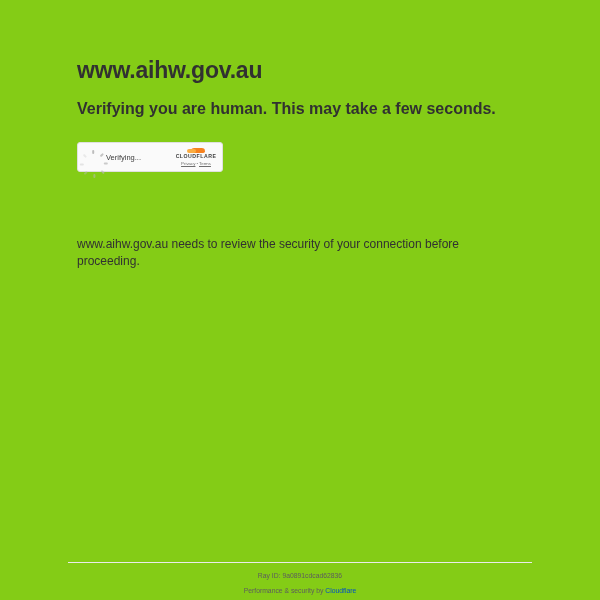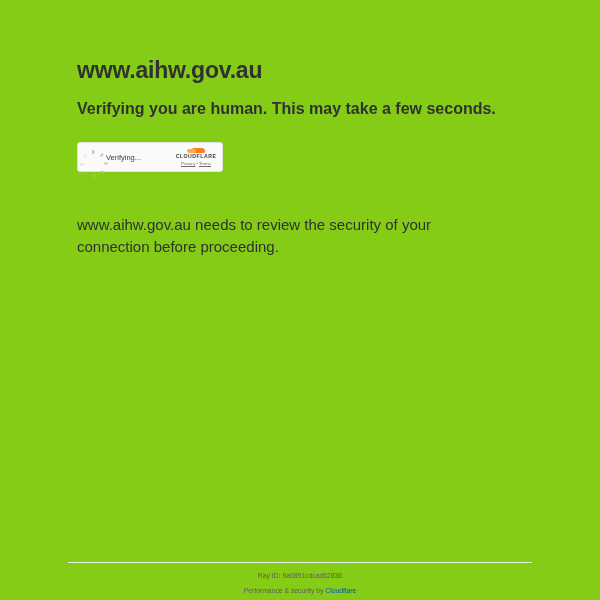--- a/index.html
+++ b/index.html
@@ -136,22 +136,22 @@
     white-space: nowrap;
   }
   .cf-links a {
     color: #6e6e6e;
     text-decoration: underline;
   }
   .cf-links .sep {
     padding: 0 1px;
   }
   .body-text {
-    margin-top: 42px;
-    font-size: 15px;
+    margin-top: 64px;
+    font-size: 12px;
     color: #313131;
     line-height: 1.45;
     max-width: 420px;
   }
   
   .footer {
     position: absolute;
     left: 68px;
     right: 68px;
     bottom: 6px;

